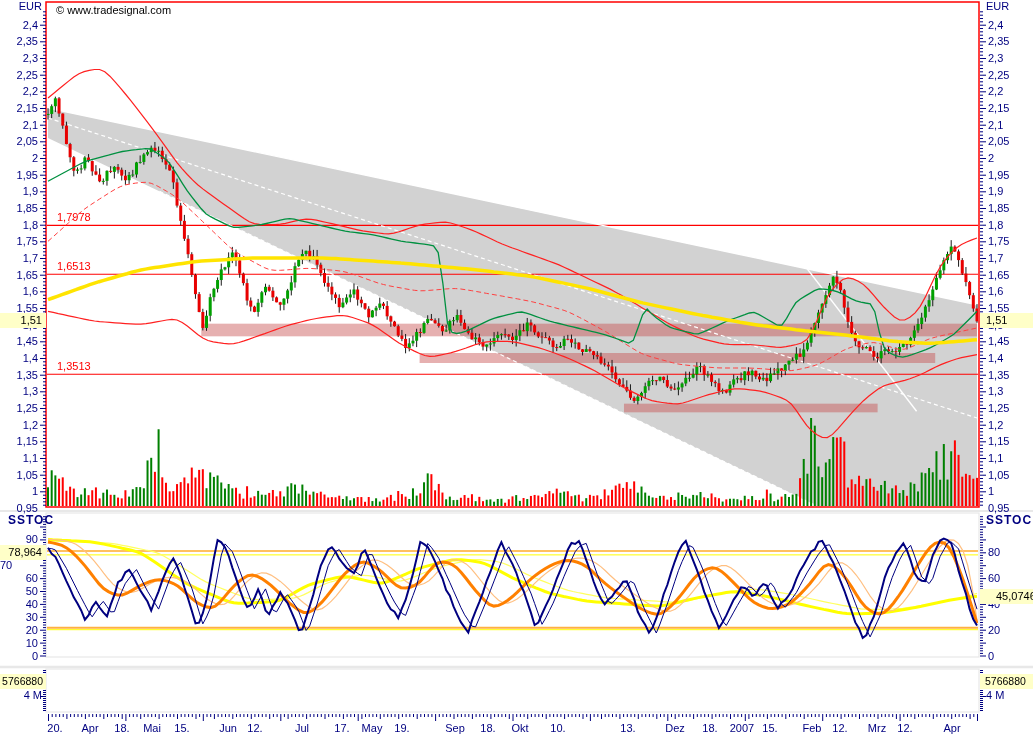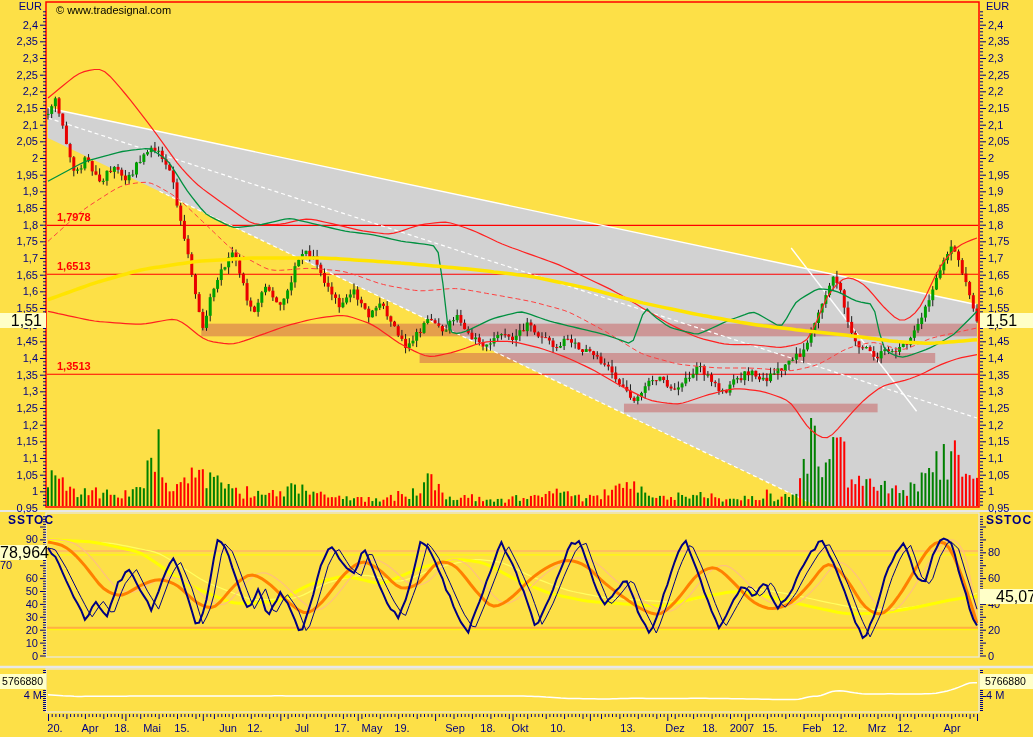--- a/index.html
+++ b/index.html
@@ -1,23 +1,23 @@
 <!DOCTYPE html>
 <html><head>
 <meta charset="utf-8">
 <style>
   html,body{margin:0;padding:0;background:#c0c0c0;}
-  .screen{position:relative;width:1033px;height:737px;background:#fde047;overflow:hidden;
+  .screen{position:relative;width:1033px;height:737px;background:#ffffff;overflow:hidden;
           font-family:"Liberation Sans",sans-serif;}
   svg{position:absolute;left:0;top:0;}
   .lbl{position:absolute;font-size:11px;color:#000080;white-space:nowrap;line-height:13px;}
   .blk{color:#000;}
-  .red{color:#ff0000;font-weight:bold;}
+  .red{color:#ff0000;}
   .ttl{font-size:12px;font-weight:bold;letter-spacing:1px;}
-  .badge{position:absolute;background:#ffffc8;color:#000;font-size:16px;line-height:15px;
+  .badge{position:absolute;background:#ffffc8;color:#000;font-size:11px;line-height:15px;
          white-space:nowrap;}
   .r{text-align:right;}
   .tick-lbl{position:absolute;font-size:11px;color:#000080;white-space:nowrap;line-height:12px;}
   .date-lbl{position:absolute;font-size:11px;color:#000080;white-space:nowrap;text-align:center;width:36px;}
 </style>
 </head>
 <body>
 
 <div class="screen">
 

